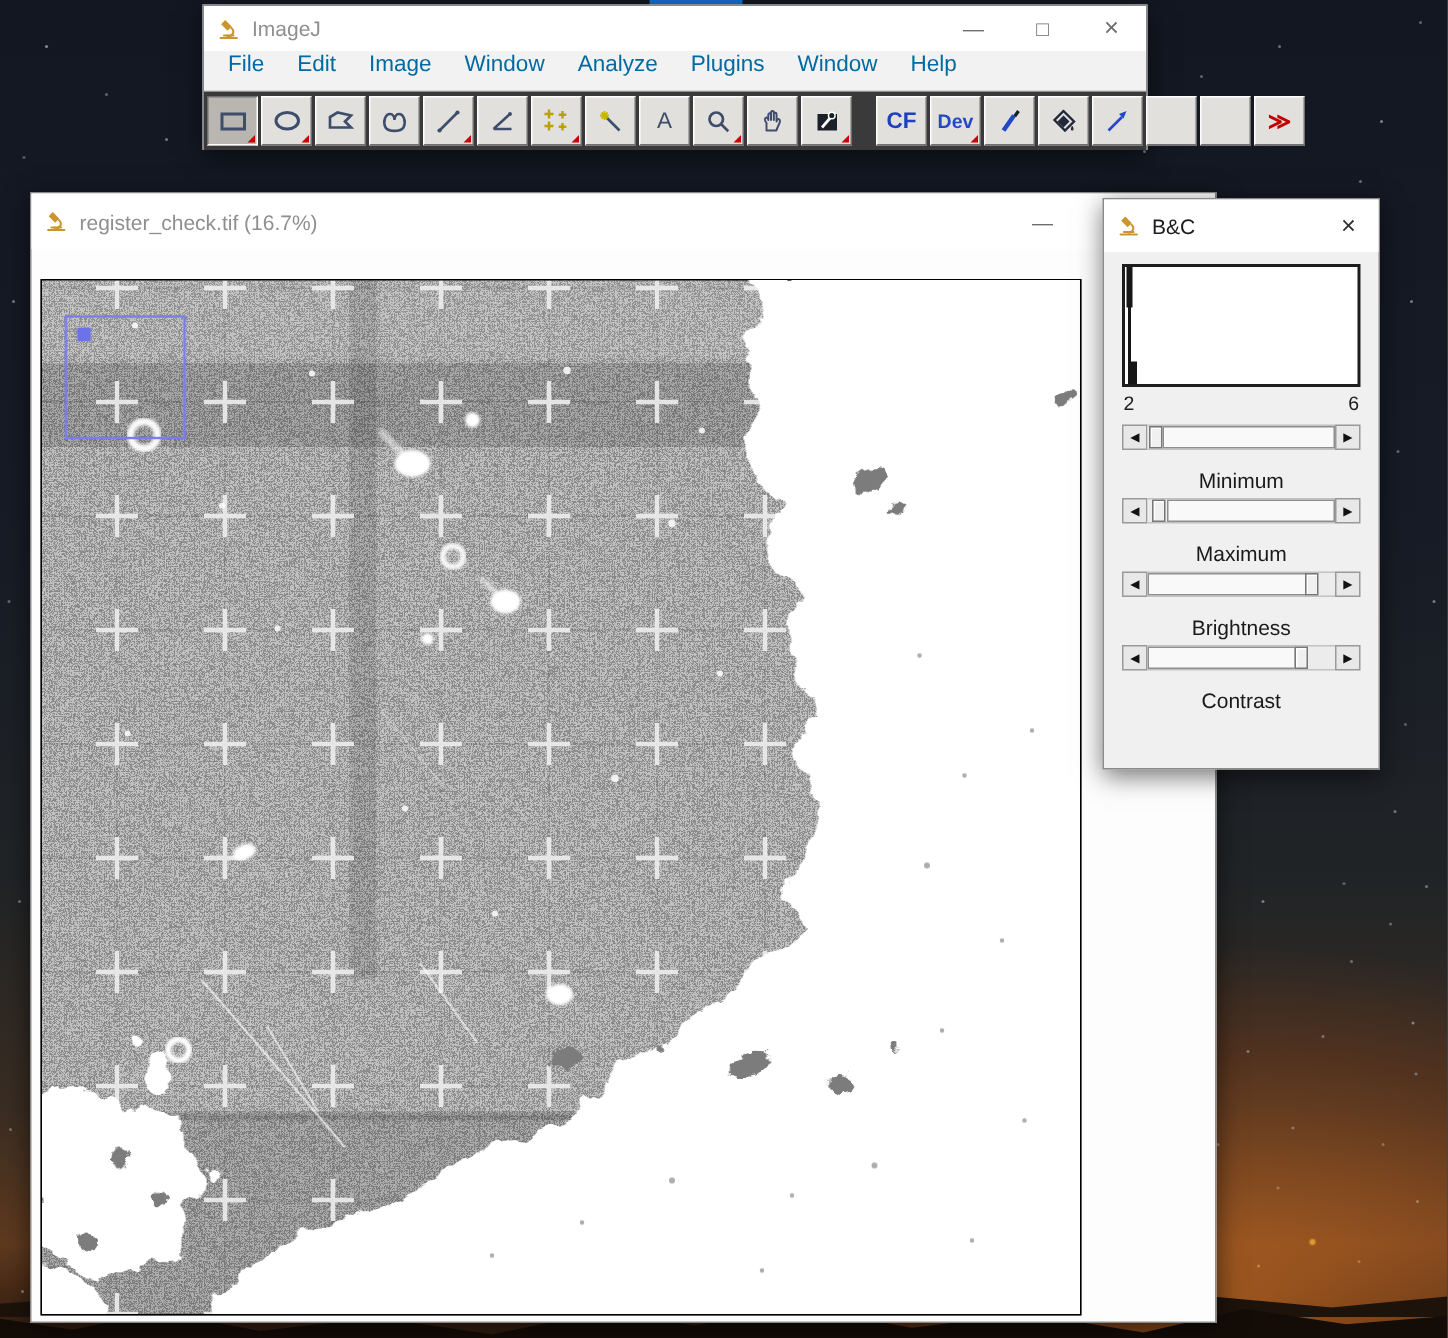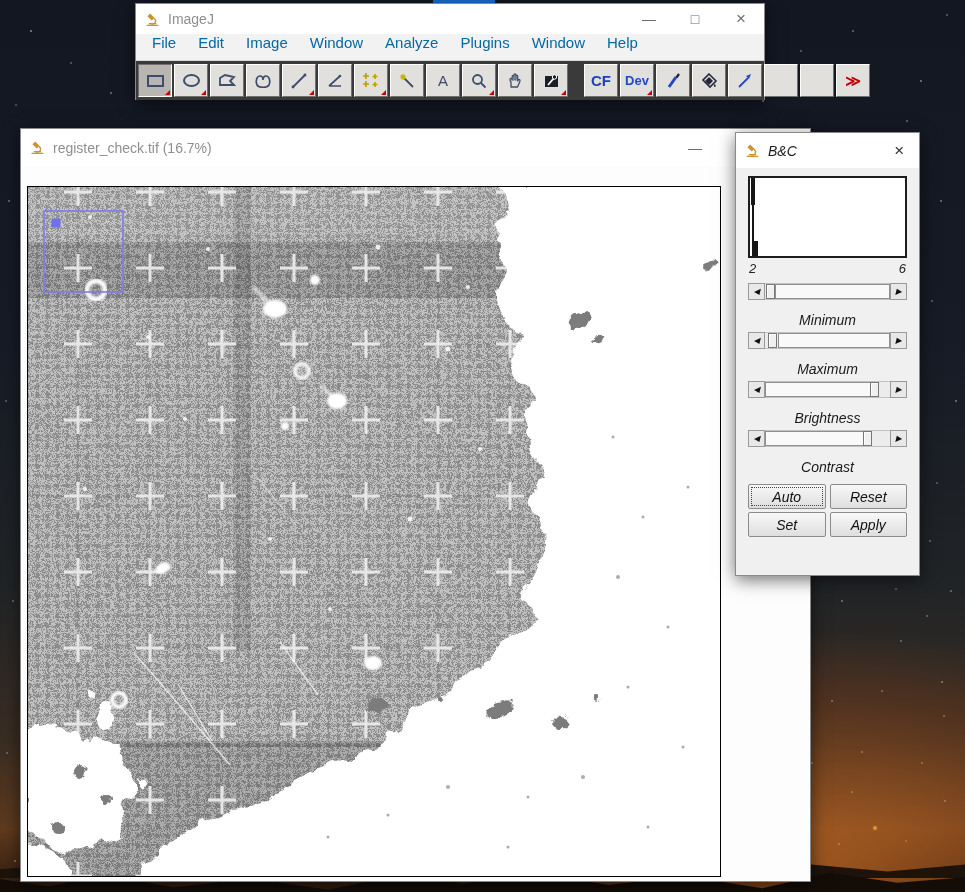--- a/index.html
+++ b/index.html
@@ -61,21 +61,21 @@
   .a-label { color:#3d4d6b; font-size:15px; }
   .more-label { color:#c00000; font-size:15px; font-weight:bold; }
 
   
   .img-win { left:20px; top:128px; width:791px; height:754px; background:#fdfdfd; }
   .img-win .titlebar { height:37px; }
   .info-line { height:20px; font-size:13.5px; color:#000; padding-left:5px; white-space:pre; background:#fdfdfd; }
   .canvas-frame { position:absolute; left:6px; top:57px; width:694px; height:691px; border:1px solid #000; background:#7e7e7e; overflow:hidden; }
 
   
-  .bc-win { left:735px; top:132px; width:185px; height:444px;font-style:italic; }
+  .bc-win { left:735px; top:132px; width:185px; height:381px; }
   .bc-win .titlebar { height:35px; }
   .bc-win .win-title { color:#1c1c1c; }
   .bc-body { padding:8px 12px 0; }
   .hist { height:82px; background:#fff; border:2px solid #1d1d1d; position:relative; }
   .hist-spike-a { position:absolute; left:2px; top:0; bottom:0; width:2px; background:#161616; }
   .hist-spike-b { position:absolute; left:1px; top:0; height:27px; width:4px; background:#161616; }
   .hist-spike-c { position:absolute; left:4px; bottom:0; height:15px; width:4px; background:#161616; }
   .hist-labels { display:flex; justify-content:space-between; font-size:13px; color:#222; padding:3px 1px 5px; }
   .slider { display:flex; height:17px; margin:2px 0 2px; }
   .sb-arrow { width:17px; height:17px; background:#e8e8e8; border:1px solid #9a9a9a; font-size:8px;
@@ -427,20 +427,14 @@
     <div class="slider">
       <div class="sb-arrow">◀</div>
       <div class="sb-track">
         <div class="sb-box" style="left:0;width:79%;"></div>
         <div class="sb-ridge" style="left:78%;"></div>
       </div>
       <div class="sb-arrow">▶</div>
     </div>
     <div class="sl-label">Contrast</div>
 
-    <div class="bc-buttons">
-      <div class="bc-btn focus">Auto</div>
-      <div class="bc-btn">Reset</div>
-      <div class="bc-btn">Set</div>
-      <div class="bc-btn">Apply</div>
-    </div>
   </div>
 </div>
 
 </body></html>

